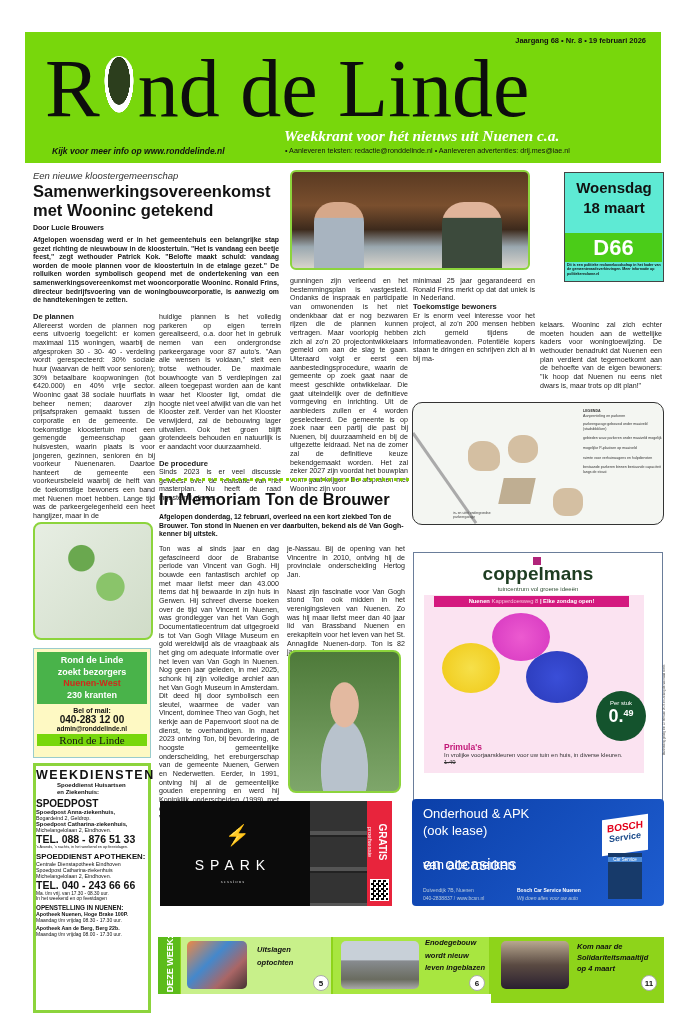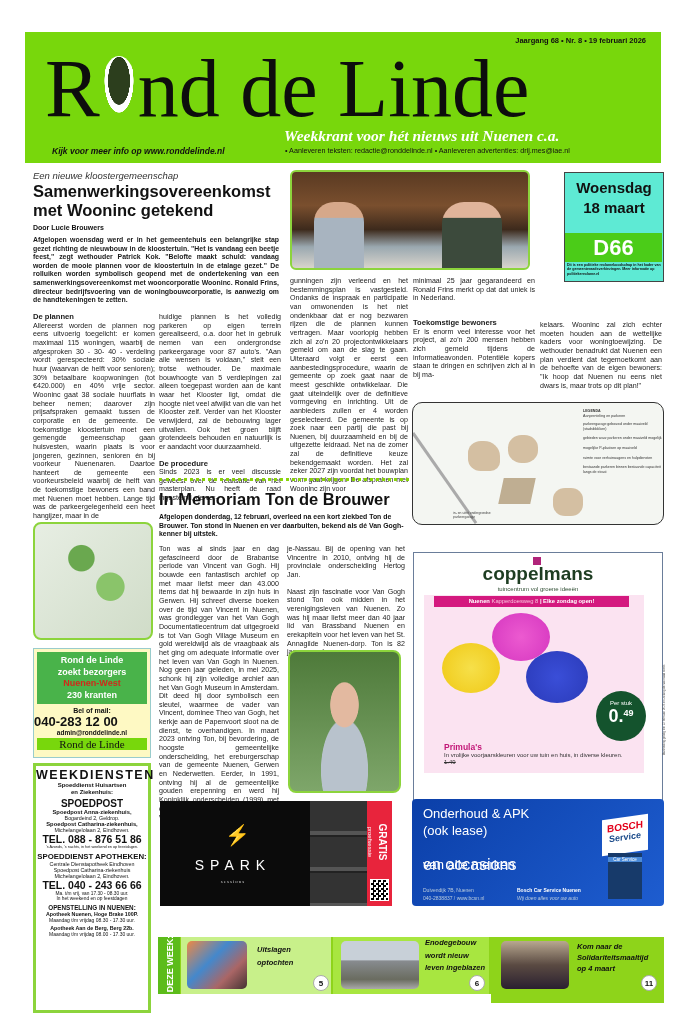--- a/index.html
+++ b/index.html
@@ -3,21 +3,21 @@
 <meta charset="utf-8">
 <style>
 *{box-sizing:border-box;margin:0;padding:0}
 body{width:686px;height:1024px;background:#fff;font-family:"Liberation Sans",sans-serif;position:relative;overflow:hidden;color:#111}
 .abs{position:absolute}
 .title{font-family:"Liberation Serif",serif;font-size:82px;color:#0d0d0d;line-height:1;letter-spacing:0}
 .col{font-size:7.1px;line-height:8.65px;text-align:justify;color:#1a1a1a}
 .sub{font-weight:bold;font-size:7.6px}
 .nb{display:inline-flex;align-items:center;justify-content:center;width:16px;height:16px;border-radius:50%;background:#fff;font-weight:bold;font-size:8px;border:1px solid #aaa}
 .dotrule{border-top:3px dotted #8ad40a;height:0}
-.wd{text-align:center;font-family:"Liberation Sans Narrow","Liberation Sans",sans-serif}
+.wd{font-family:"Liberation Sans Narrow","Liberation Sans",sans-serif}
 </style>
 </head>
 <body>
 
 <div class="abs" style="left:25px;top:32px;width:464px;height:131px;background:#78d70c;"></div>
 <div class="abs" style="left:25px;top:32px;width:464px;height:131px;background:#78d70c;"></div>
 <div class="abs" style="left:25px;top:32px;width:464px;height:131px;background:#78d70c;"></div>
 <div class="abs" style="left:25px;top:32px;width:464px;height:131px;background:#78d70c;"></div>
 <div class="abs" style="left:25px;top:32px;width:464px;height:131px;background:#78d70c"></div>
 <div class="abs" style="left:25px;top:32px;width:464px;height:131px;background:#78d70c"></div>
@@ -60,21 +60,21 @@
 </div>
 
 <div class="abs" style="left:290px;top:170px;width:240px;height:100px;border-radius:6px;overflow:hidden;border:2px solid #8cd43c;background:linear-gradient(180deg,#5a3a22 0%,#7a4f2e 35%,#3d2a1c 60%,#9aa8b0 78%,#d8d4cc 100%)">
   <div style="position:absolute;left:22px;top:30px;width:50px;height:70px;border-radius:20px 20px 0 0;background:linear-gradient(180deg,#d6a88a 0 22%,#a8b4c0 23%)"></div>
   <div style="position:absolute;left:150px;top:30px;width:60px;height:70px;border-radius:22px 22px 0 0;background:linear-gradient(180deg,#e0b49a 0 22%,#3c4a3c 23%)"></div>
 </div>
 
 <div class="abs col" style="left:290px;top:277px;width:118px;">gunningen zijn verleend en het bestemmingsplan is vastgesteld. Ondanks de inspraak en participatie van omwonenden is het niet ondenkbaar dat er nog bezwaren rijzen die de plannen kunnen vertragen. Maar voorlopig hebben zich al zo'n 20 projectontwikkelaars gemeld om aan de slag te gaan. Uiteraard volgt er eerst een aanbestedingsprocedure, waarin de gemeente op zoek gaat naar de meest geschikte ontwikkelaar. Die gaat uiteindelijk over de definitieve vormgeving en inrichting. Uit de aanbieders zullen er 4 worden geselecteerd. De gemeente is op zoek naar een partij die past bij Nuenen, bij duurzaamheid en bij de uitgezette leidraad. Net na de zomer zal de definitieve keuze bekendgemaakt worden. Het zal zeker 2027 zijn voordat het bouwplan vorm gaat krijgen. De afspraken met Wooninc zijn voor</div>
 <div class="abs col" style="left:413px;top:277px;width:122px;">
   <div>minimaal 25 jaar gegarandeerd en Ronald Frins merkt op dat dat uniek is in Nederland.</div>
-  <div class="sub" style="margin-top:16px">Toekomstige bewoners</div>
+  <div class="sub" style="margin-top:0">Toekomstige bewoners</div>
   <div>Er is enorm veel interesse voor het project, al zo'n 200 mensen hebben zich gemeld tijdens de informatieavonden. Potentiële kopers staan te dringen en schrijven zich al in bij ma-</div>
 </div>
 <div class="abs col" style="left:540px;top:321px;width:122px;">kelaars. Wooninc zal zich echter moeten houden aan de wettelijke kaders voor woningtoewijzing. De wethouder benadrukt dat Nuenen een plan verdient dat tegemoetkomt aan de behoefte van de eigen bewoners: "Ik hoop dat Nuenen nu eens niet dwars is, maar trots op dit plan!"</div>
 
 <div class="abs" style="left:564px;top:172px;width:100px;height:110px;border:1.5px solid #444;background:#5eead4">
   <div style="text-align:center;font-weight:bold;font-size:15px;margin-top:6px">Woensdag</div>
   <div style="text-align:center;font-weight:bold;font-size:15px;margin-top:3px">18 maart</div>
   <div style="position:absolute;left:0;top:60px;width:97px;height:29px;background:#4bcc18;color:#fff;font-weight:bold;font-size:22px;text-align:center;line-height:29px">D66</div>
   <div style="position:absolute;left:2px;top:90px;width:94px;font-size:3.6px;line-height:4.4px;font-weight:bold">Dit is een politieke reclameboodschap in het kader van de gemeenteraadsverkiezingen. Meer informatie op politiekereclame.nl</div>
 </div>
@@ -111,34 +111,34 @@
 <div class="abs" style="left:288px;top:650px;width:113px;height:143px;border-radius:8px;border:2px solid #8cd43c;background:radial-gradient(ellipse at 50% 38%,#e3b9a0 0 18%,transparent 19%),radial-gradient(ellipse at 50% 85%,#b8c2cc 0 30%,transparent 31%),linear-gradient(180deg,#4e7a3a,#7ea66a)"></div>
 
 <div class="abs" style="left:33px;top:648px;width:118px;height:110px;background:#fef9c3;border:1px solid #9cc">
   <div style="margin:3px;background:#49b34a;padding:3px 0;text-align:center;color:#fff;font-weight:bold;font-size:9px;line-height:11.5px">
     <div>Rond de Linde</div>
     <div>zoekt bezorgers</div>
     <div style="color:#d02a1a">Nuenen-West</div>
     <div>230 kranten</div>
   </div>
   <div style="text-align:center;font-size:7px;font-weight:bold">Bel of mail:</div>
-  <div style="font-size:13px;font-weight:bold">040-283 12 00</div>
+  <div style="text-align:center;font-size:10px;font-weight:bold">040-283 12 00</div>
   <div style="text-align:center;font-size:6.5px;font-weight:bold">admin@ronddelinde.nl</div>
   <div style="margin:2px 3px;background:#78d70c;text-align:center;font-family:'Liberation Serif',serif;font-size:11px">Rond de Linde</div>
 </div>
 
 <div class="abs wd" style="left:33px;top:763px;width:118px;height:250px;border:3px solid #8cd43c;background:#fff;padding-top:2px">
   <div style="font-size:12.5px;font-weight:bold;letter-spacing:1.5px">WEEKDIENSTEN</div>
   <div style="font-size:6px;font-weight:bold;width:70px;margin:0 auto;line-height:7px">Spoeddienst Huisartsen en Ziekenhuis:</div>
   <div style="font-size:10px;font-weight:bold;margin-top:2px">SPOEDPOST</div>
   <div style="font-size:5.8px;font-weight:bold">Spoedpost Anna-ziekenhuis,</div>
   <div style="font-size:5.3px">Bogardeind 2, Geldrop.</div>
   <div style="font-size:5.8px;font-weight:bold">Spoedpost Catharina-ziekenhuis,</div>
   <div style="font-size:5.3px">Michelangelolaan 2, Eindhoven.</div>
-  <div style="font-size:10.5px;font-weight:bold">TEL. 088 - 876 51 86</div>
+  <div style="font-size:10.5px;font-weight:bold">TEL. 088 - 876 51 33</div>
   <div style="font-size:3.8px">'s Avonds, 's nachts, in het weekend en op feestdagen.</div>
   <div style="font-size:7.8px;font-weight:bold;margin-top:3px">SPOEDDIENST APOTHEKEN:</div>
   <div style="font-size:5.3px">Centrale Dienstapotheek Eindhoven</div>
   <div style="font-size:5.3px">Spoedpost Catharina-ziekenhuis</div>
   <div style="font-size:5.3px">Michelangelolaan 2, Eindhoven.</div>
   <div style="font-size:10.5px;font-weight:bold">TEL. 040 - 243 66 66</div>
   <div style="font-size:4.8px">Ma. t/m vrij. van 17.30 - 08.30 uur.</div>
   <div style="font-size:4.8px">In het weekend en op feestdagen</div>
   <div style="font-size:6.3px;font-weight:bold;margin-top:3px">OPENSTELLING IN NUENEN:</div>
   <div style="font-size:5.3px;font-weight:bold">Apotheek Nuenen, Hoge Brake 100P.</div>

